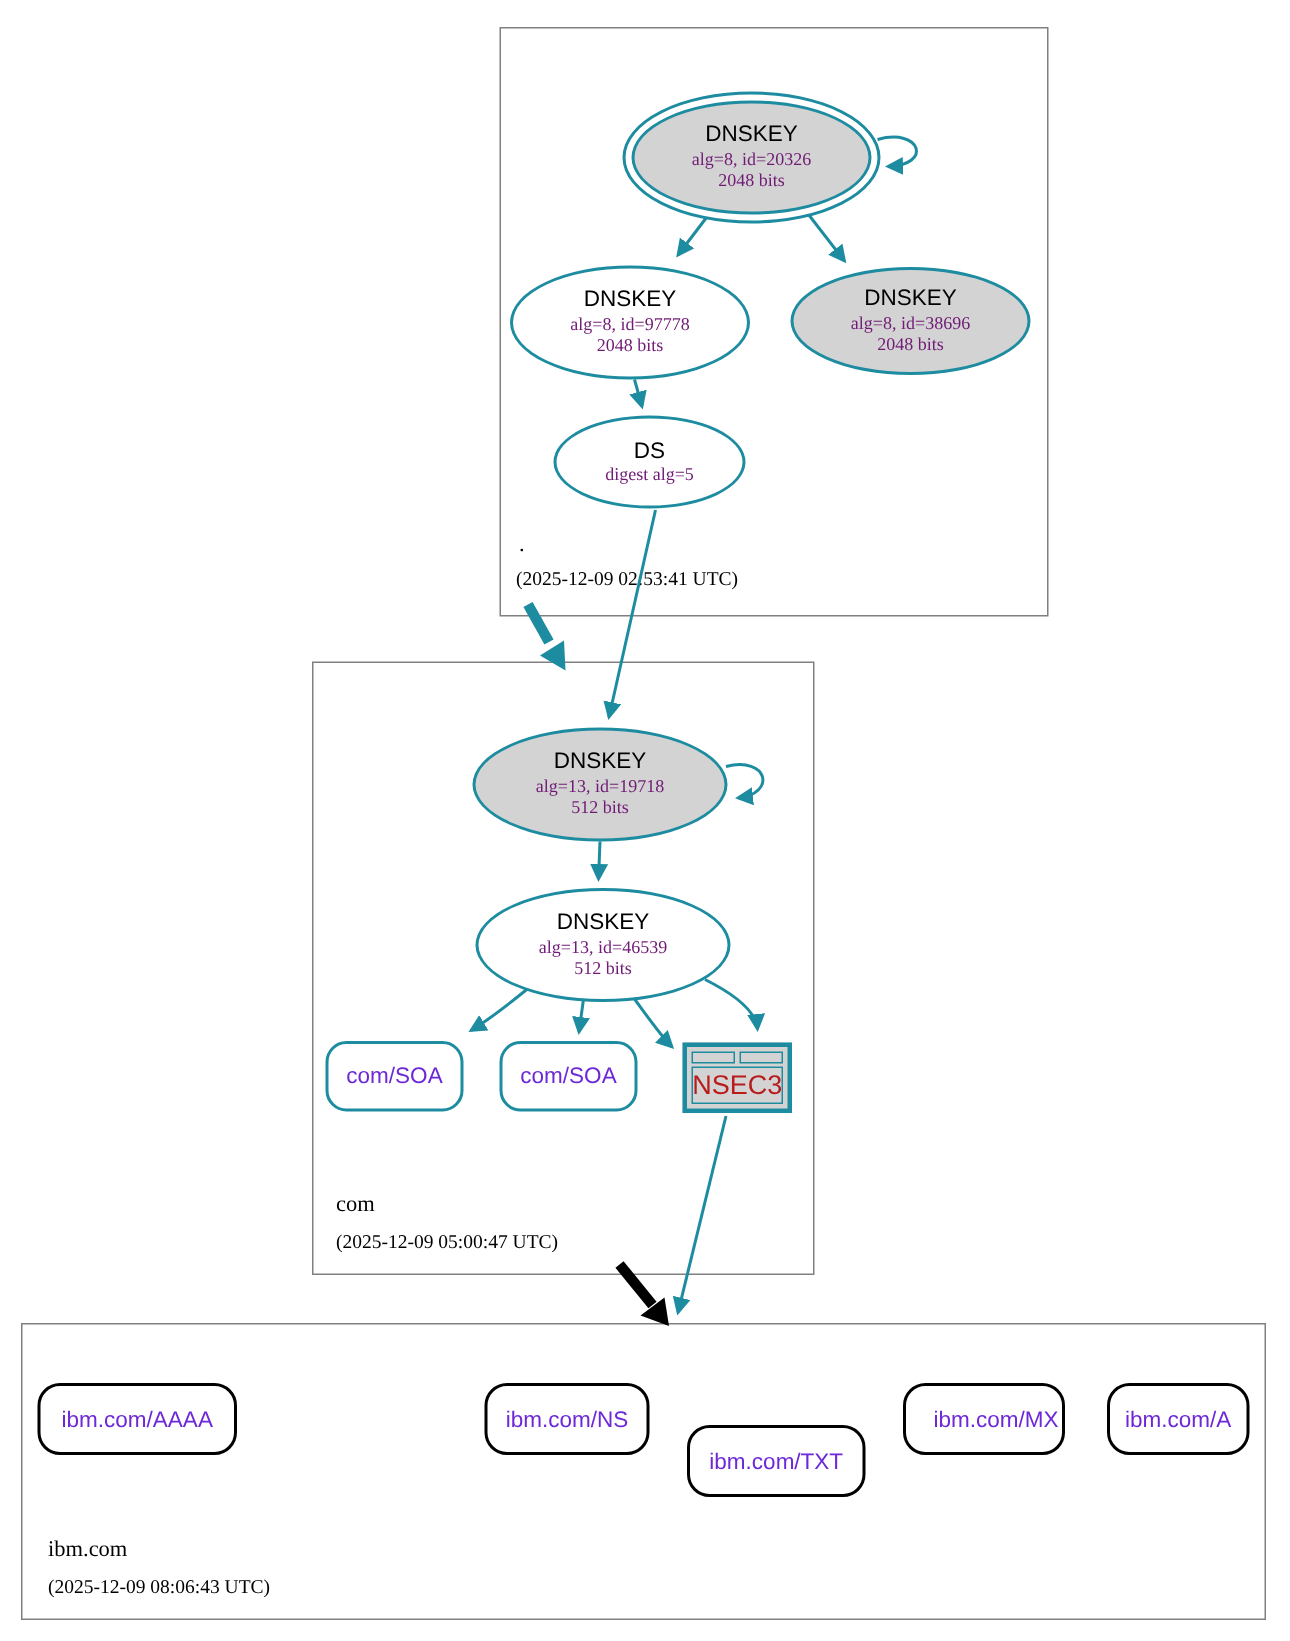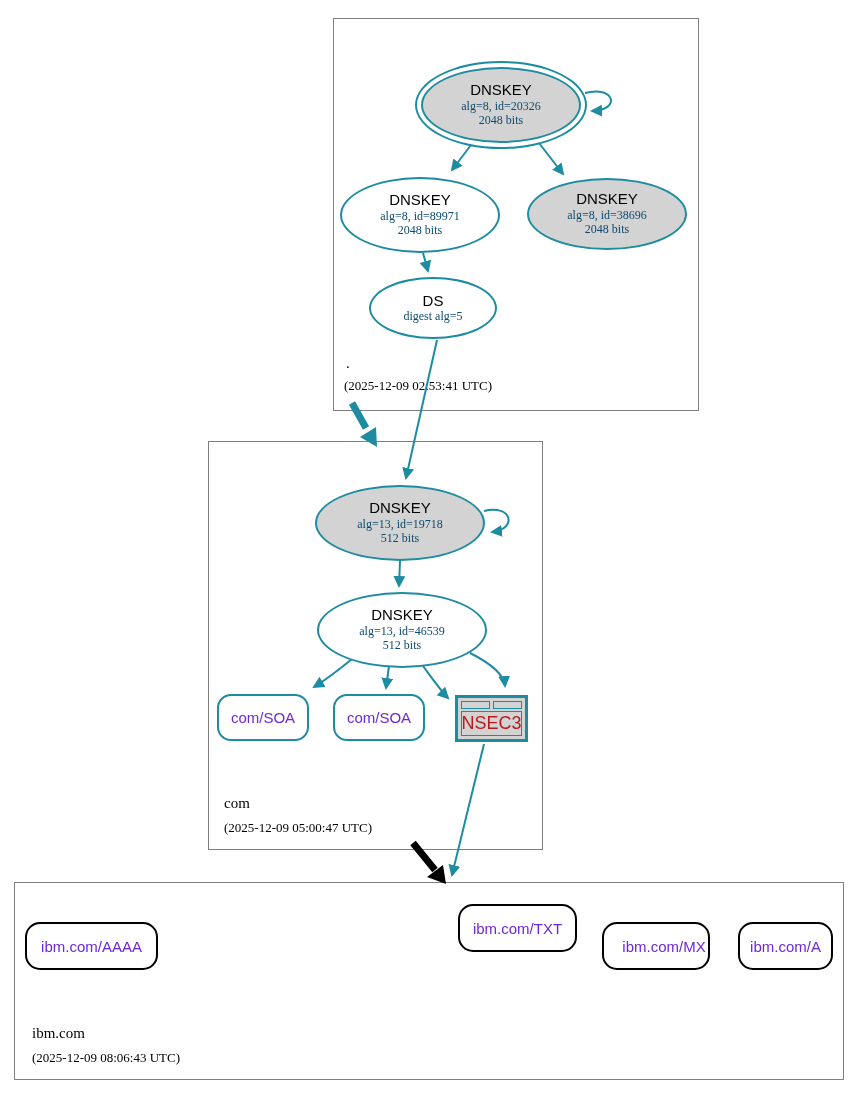--- a/index.html
+++ b/index.html
@@ -14,21 +14,21 @@
   .box{position:absolute;border:1px solid var(--boxb);background:transparent;}
   .zlabel{position:absolute;font-family:"Liberation Serif",serif;font-size:15px;color:#000;}
   .zts{position:absolute;font-family:"Liberation Serif",serif;font-size:13px;color:#000;}
   .ellipse{position:absolute;border-radius:50%;border:2px solid var(--secure);
            display:flex;flex-direction:column;align-items:center;justify-content:center;
            text-align:center;background:#fff;box-sizing:border-box;z-index:10;}
   .ellipse.gray{background:var(--nfill);}
   .ring{position:absolute;border-radius:50%;border:2px solid var(--secure);background:#fff;
         display:flex;align-items:center;justify-content:center;box-sizing:border-box;z-index:10;}
   .n-title{font-size:15px;color:#000;line-height:1.1;}
-  .n-sub{font-family:"Liberation Serif",serif;font-size:12px;color:#0c4a6e;line-height:1.2;}
+  .n-sub{font-family:"Liberation Serif",serif;font-size:12px;color:#701a75;line-height:1.2;}
   .rr{position:absolute;border:2px solid var(--secure);border-radius:14px;background:#fff;
       display:flex;align-items:center;justify-content:center;font-size:15px;color:#6d28d9;
       box-sizing:border-box;z-index:10;}
   .rr.black{border-color:#000;border-radius:15px;}
   .nsec3{position:absolute;border:3px solid var(--secure);background:var(--nfill);
          box-sizing:border-box;z-index:10;display:flex;flex-direction:column;}
   .nsec3 .hdr{display:flex;gap:3px;margin:3px 3px 0 3px;}
   .nsec3 .cell{flex:1;height:8px;border:1.5px solid var(--secure);background:var(--nfill);box-sizing:border-box;}
   .nsec3 .lbl{flex:1;margin:2px 3px 3px 3px;border:1.5px solid var(--secure);
               display:flex;align-items:center;justify-content:center;font-size:18px;color:#b91c1c;}
@@ -84,21 +84,21 @@
   <div class="ring" style="left:415px;top:61px;width:172px;height:88px;">
     <div class="ellipse gray" style="position:relative;width:160px;height:76px;">
       <span class="n-title">DNSKEY</span>
       <span class="n-sub">alg=8, id=20326</span>
       <span class="n-sub">2048 bits</span>
     </div>
   </div>
 
   <div class="ellipse" style="left:340px;top:177px;width:160px;height:76px;">
     <span class="n-title">DNSKEY</span>
-    <span class="n-sub">alg=8, id=89971</span>
+    <span class="n-sub">alg=8, id=97778</span>
     <span class="n-sub">2048 bits</span>
   </div>
 
   <div class="ellipse gray" style="left:527px;top:178px;width:160px;height:72px;">
     <span class="n-title">DNSKEY</span>
     <span class="n-sub">alg=8, id=38696</span>
     <span class="n-sub">2048 bits</span>
   </div>
 
   <div class="ellipse" style="left:369px;top:277px;width:128px;height:62px;">
@@ -135,21 +135,24 @@
     </div>
     <div class="lbl">NSEC3</div>
   </div>
 
   <span class="zlabel" style="left:224px;top:795px;">com</span>
   <span class="zts" style="left:224px;top:820px;">(2025-12-09 05:00:47 UTC)</span>
 
   <div class="rr black" style="left:25px;top:922px;width:133px;height:48px;text-align:center;">
     <span>ibm.com/AAAA</span>
   </div>
-  <div class="rr black" style="left:458px;top:904px;width:119px;height:48px;">
+  <div class="rr black" style="left:323px;top:922px;width:110px;height:48px;">
+    <span>ibm.com/NS</span>
+  </div>
+  <div class="rr black" style="left:458px;top:950px;width:119px;height:48px;">
     <span>ibm.com/TXT</span>
   </div>
   <div class="rr black" style="left:602px;top:922px;width:108px;height:48px;padding-left:16px;">
     <span>ibm.com/MX</span>
   </div>
   <div class="rr black" style="left:738px;top:922px;width:95px;height:48px;">
     <span>ibm.com/A</span>
   </div>
 
   <span class="zlabel" style="left:32px;top:1025px;">ibm.com</span>

